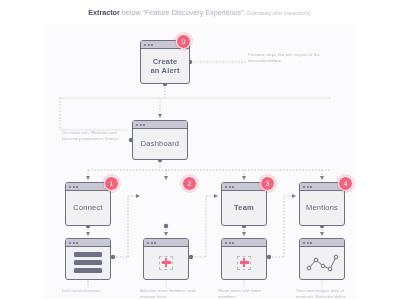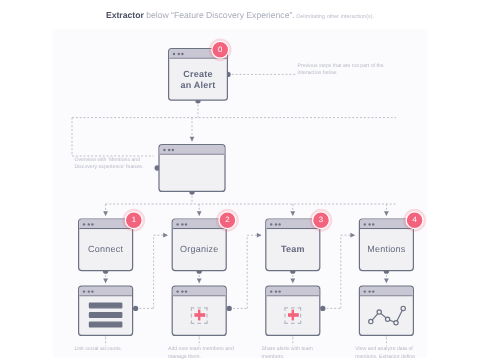--- a/index.html
+++ b/index.html
@@ -211,45 +211,38 @@
   <div class="badge halo" style="left:176px;top:34px;">0</div>
 
   <div class="note" style="left:248px;top:52px;width:74px;">Previous steps that are not part of the interaction below.</div>
 
   <div class="card" id="card-dashboard">
     <div class="bar">
         <i></i>
         <i></i>
         <i></i>
       </div>
+    <div class="body">
+      <div class="label">Dashboard</div>
+    </div>
   </div>
   <div class="note" style="left:62px;top:130px;width:64px;text-align:left;">Overview with ‘Mentions and Discovery experience’ feature.</div>
 
   <div class="card step" style="left:65px;top:182px;">
     <div class="bar">
         <i></i>
         <i></i>
         <i></i>
       </div>
     <div class="body">
         <div class="label">Connect</div>
       </div>
   </div>
   <div class="badge halo" style="left:104px;top:176px;">1</div>
 
-  <div class="card step" style="left:143px;top:182px;">
-    <div class="bar">
-        <i></i>
-        <i></i>
-        <i></i>
-      </div>
-    <div class="body">
-        <div class="label">Organize</div>
-      </div>
-  </div>
   <div class="badge halo" style="left:182px;top:176px;">2</div>
 
   <div class="card step" style="left:221px;top:182px;font-weight:bold;">
     <div class="bar">
         <i></i>
         <i></i>
         <i></i>
       </div>
     <div class="body">
         <div class="label">Team</div>

